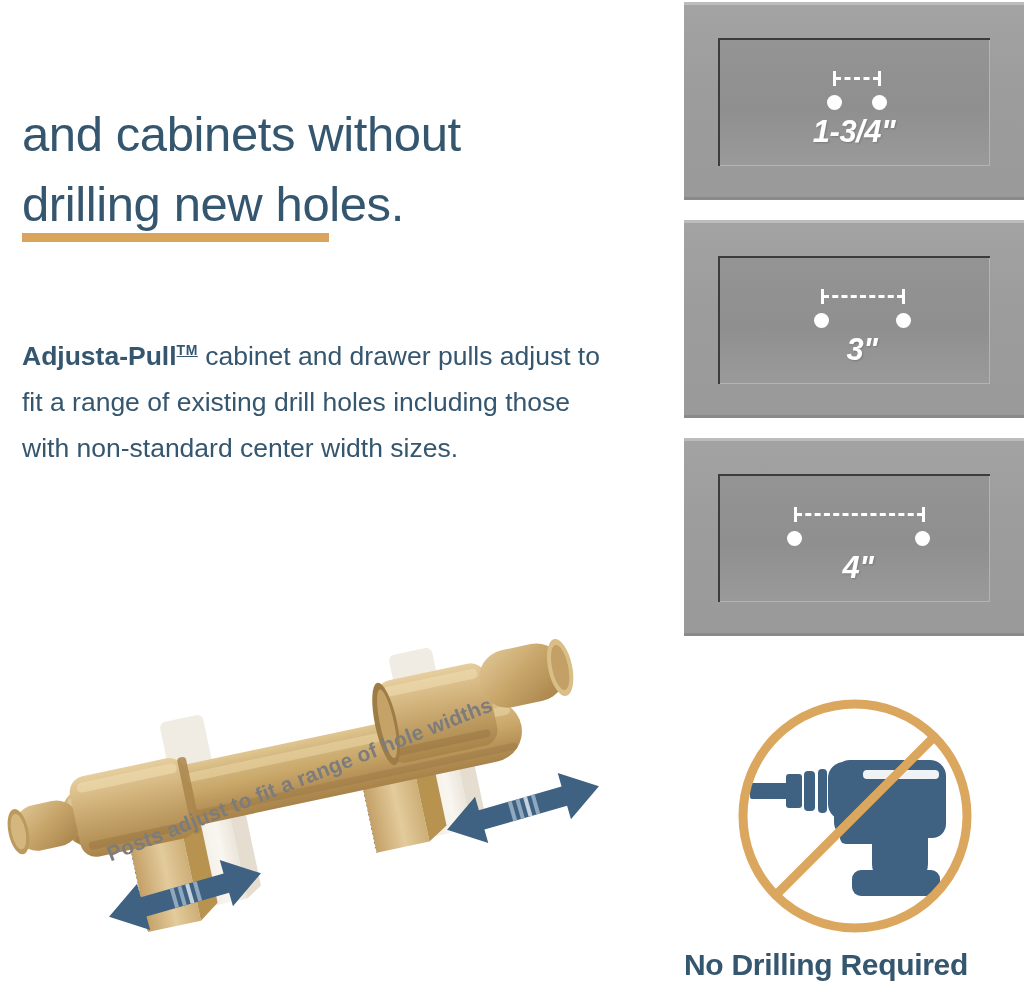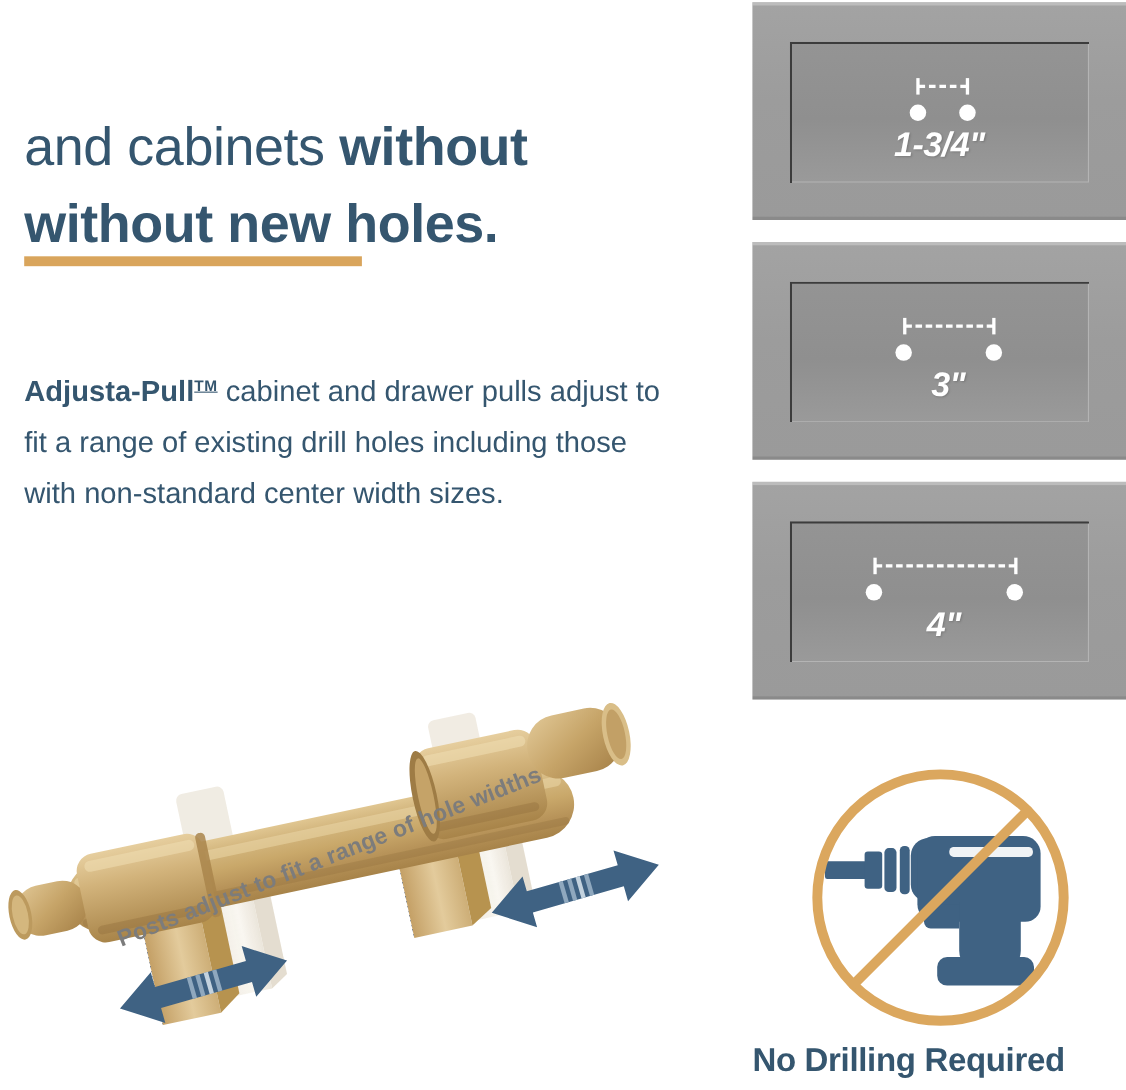--- a/index.html
+++ b/index.html
@@ -17,21 +17,21 @@
   .left-col{position:absolute;left:0;top:0;width:660px;height:991px;}
 
   .headline{
     position:absolute;left:22px;top:-4px;width:600px;
     color:#35566F;
     font-size:49px;
     line-height:70px;
     letter-spacing:-0.4px;
     font-weight:300;
   }
-  .headline .bold{font-weight:700;text-align:right;}
+  .headline .bold{font-weight:400;text-align:right;}
 
   .accent-bar{
     position:absolute;left:22px;top:233px;
     width:307px;height:9px;
     background:#D9A55C;
   }
 
   .body-copy{
     position:absolute;left:22px;top:300px;width:600px;
     color:#35566F;
@@ -118,21 +118,21 @@
 </head>
 <body>
 
 <div class="stage">
 
   <div class="left-col">
 
     <h1 class="headline">
       <br>
       <span>and cabinets </span><span class="bold">without</span><br>
-      <span class="bold">without new holes.</span>
+      <span class="bold">drilling new holes.</span>
     </h1>
 
     <div class="accent-bar"></div>
 
     <p class="body-copy">
       <span class="brand">Adjusta-Pull</span><span class="tm">TM</span><span> cabinet and drawer pulls adjust to fit a range of existing drill holes including those with non-standard center width sizes.</span>
     </p>
 
     <div class="product-wrap">
       <svg width="680" height="400" viewBox="0 0 680 400" xmlns="http://www.w3.org/2000/svg">

